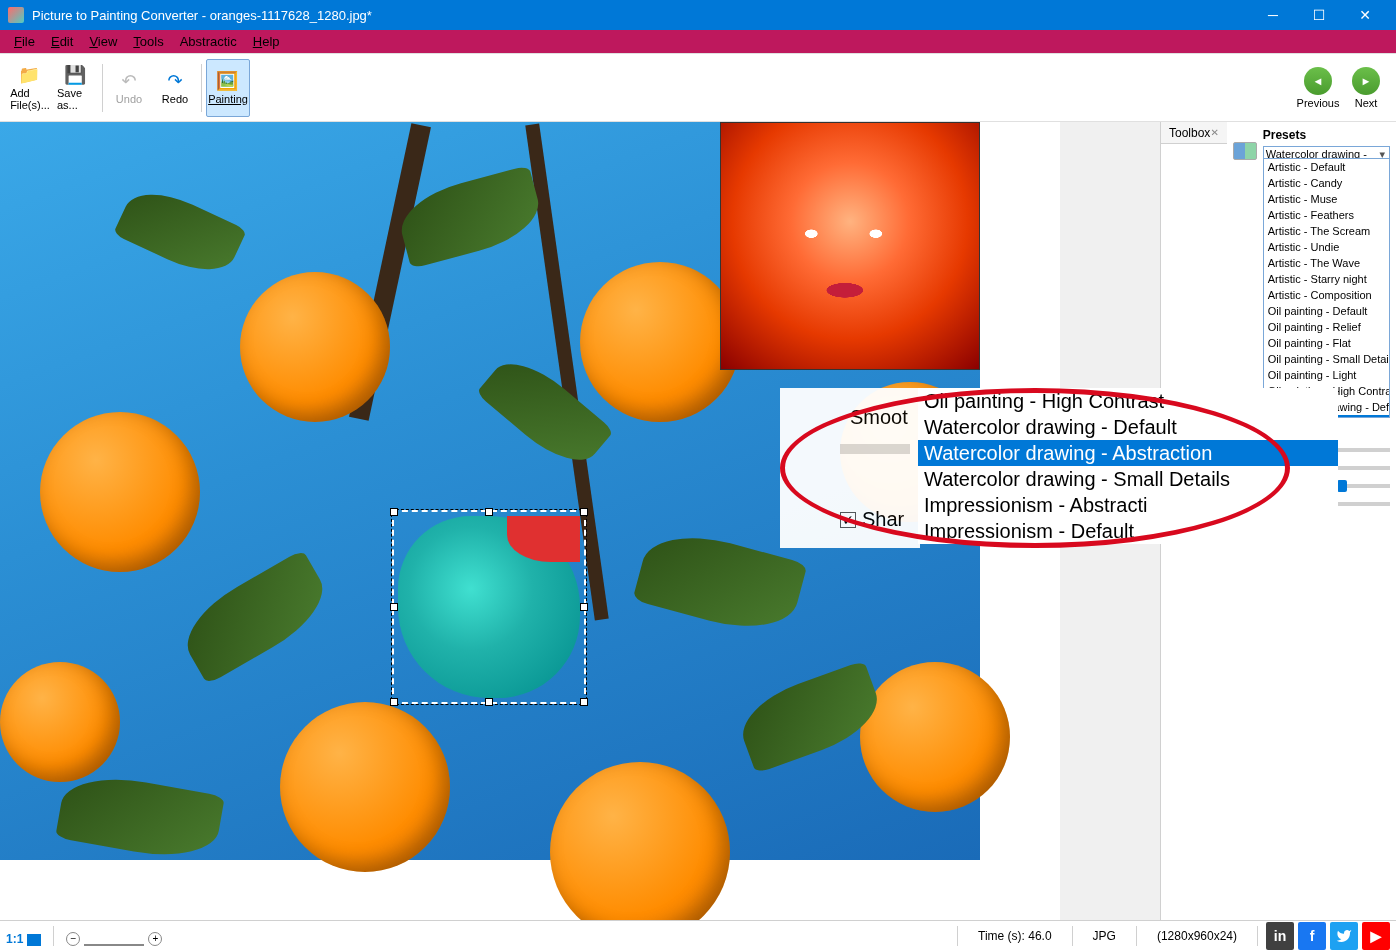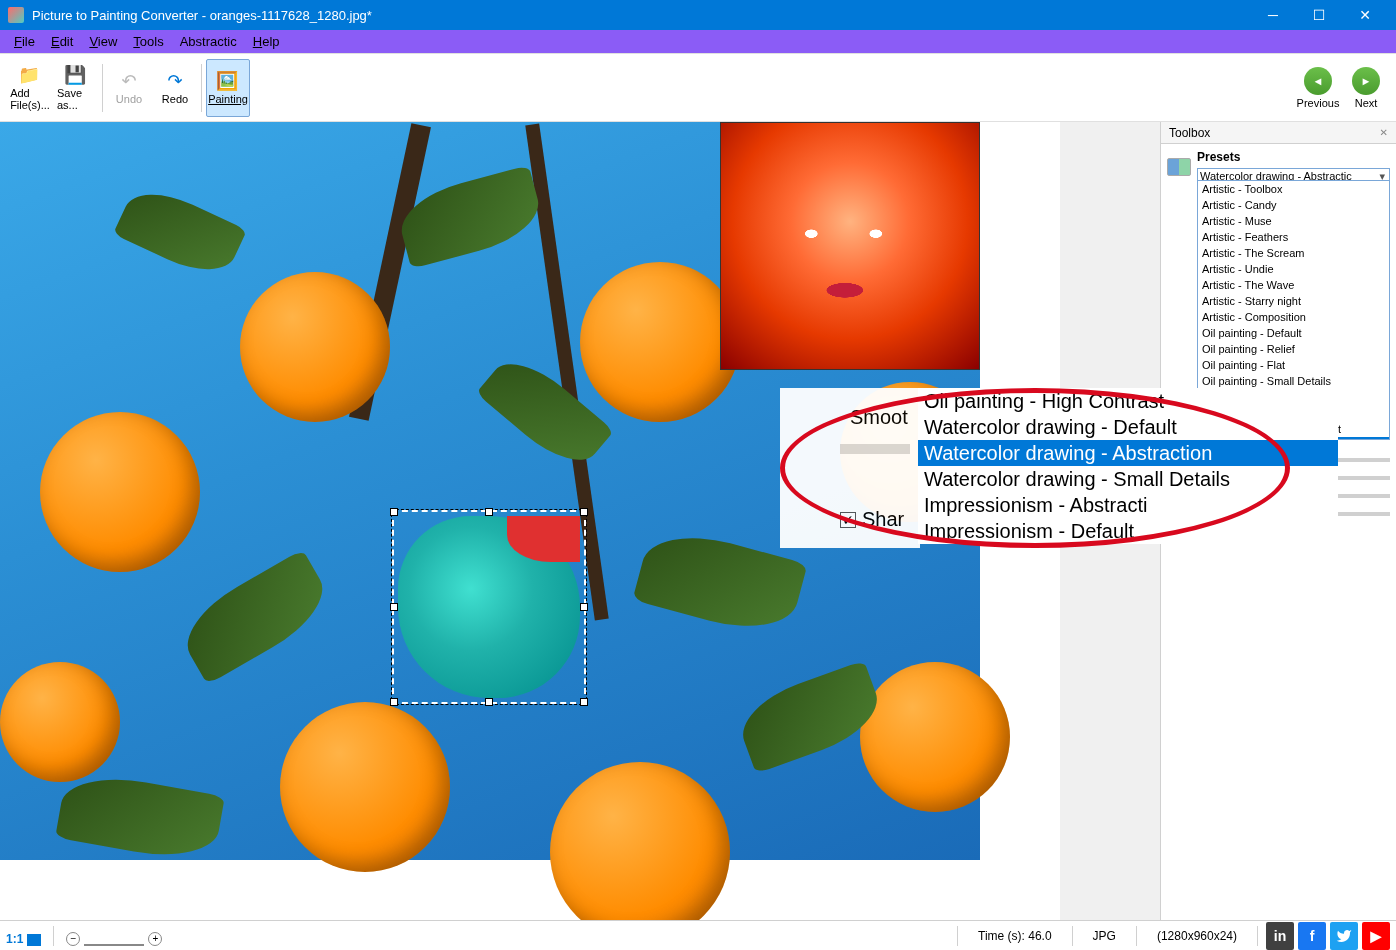--- a/index.html
+++ b/index.html
@@ -6,21 +6,21 @@
 body { width:1396px; height:950px; background:#fff; overflow:hidden; position:relative; font-size:13px; }
 
 
 .titlebar { height:30px; background:#0078d7; color:#fff; display:flex; align-items:center; padding:0 8px; }
 .titlebar .icon { width:16px; height:16px; background:linear-gradient(135deg,#ff6b6b,#4ecdc4); margin-right:8px; border-radius:2px; }
 .titlebar .title { flex:1; font-size:13px; }
 .win-controls { display:flex; gap:0; }
 .win-btn { width:46px; height:30px; display:flex; align-items:center; justify-content:center; color:#fff; font-size:14px; }
 
 
-.menubar { height:24px; background:#8b5cf6; display:flex; align-items:center; padding:0 6px; border-bottom:1px solid #e0e0e0; }
+.menubar { height:24px; background:#be185d; display:flex; align-items:center; padding:0 6px; border-bottom:1px solid #e0e0e0; }
 .menubar .menu-item { padding:2px 8px; font-size:13px; }
 .menubar .menu-item .ul { text-decoration:underline; }
 
 
 .toolbar { height:68px; background:#fff; display:flex; align-items:center; padding:4px 8px; border-bottom:1px solid #e0e0e0; position:relative; }
 .tb-group { display:flex; gap:2px; }
 .tb-btn { width:44px; height:58px; display:flex; flex-direction:column; align-items:center; justify-content:center; gap:2px; font-size:11px; border:1px solid transparent; border-radius:2px; padding:2px; }
 .tb-btn.selected { border:1px solid #7aa7d8; background:#cce8ff; }
 .tb-btn.disabled { color:#a0a0a0; }
 .tb-icon { width:20px; height:20px; display:flex; align-items:center; justify-content:center; font-size:18px; }
@@ -47,21 +47,21 @@
   radial-gradient(ellipse 30px 20px at 60% 45%, #fff 20%, transparent 22%),
   radial-gradient(ellipse 8px 6px at 35% 45%, #8b4513 60%, transparent 62%),
   radial-gradient(ellipse 8px 6px at 60% 45%, #8b4513 60%, transparent 62%),
   radial-gradient(ellipse 30px 12px at 48% 68%, #c41e3a 60%, transparent 62%);
 }
 
 
 .gray-gap { width:100px; background:#f0f0f0; }
 
 
-.toolbox { width:236px; background:#fff; border-left:1px solid #d0d0d0; display:flex; flex-direction:column; }
+.toolbox { width:236px; background:#fff; border-left:1px solid #d0d0d0; display:flex; flex-direction:row; }
 .toolbox-header { height:22px; background:#f5f5f5; border-bottom:1px solid #d0d0d0; padding:2px 8px; font-size:12px; display:flex; align-items:center; justify-content:space-between; }
 .toolbox-body { padding:6px; position:relative; }
 .presets-label { font-weight:bold; font-size:12px; margin-bottom:4px; }
 .preset-row { display:flex; gap:6px; margin-bottom:4px;align-items:center; }
 .preset-icon { width:24px; height:18px; background:linear-gradient(90deg,#6ba3d8 50%,#8ed4a8 50%); border:1px solid #aaa; border-radius:2px; }
 .preset-select { flex:1; border:1px solid #7aa7d8; font-size:11px; padding:1px 2px; background:#fff; position:relative; }
 .preset-select::after { content:'▾'; position:absolute; right:4px; top:1px; color:#555; }
 
 .dropdown-list { position:absolute; top:36px; left:36px; right:6px; border:1px solid #7aa7d8; background:#fff; font-size:11px; max-height:260px; overflow-y:auto; z-index:10; }
 .dropdown-list div { padding:1px 4px; white-space:nowrap; line-height:14px; }
@@ -214,21 +214,21 @@
     <div class="toolbox-body">
       <div class="preset-row">
         <div class="preset-icon"></div>
         <div style="flex:1">
           <div class="presets-label">Presets</div>
           <div class="preset-select">Watercolor drawing - Abstractic</div>
         </div>
       </div>
 
       <div class="dropdown-list" id="dropdown-list">
-          <div>Artistic - Toolbox</div>
+          <div>Artistic - Default</div>
           <div>Artistic - Candy</div>
           <div>Artistic - Muse</div>
           <div>Artistic - Feathers</div>
           <div>Artistic - The Scream</div>
           <div>Artistic - Undie</div>
           <div>Artistic - The Wave</div>
           <div>Artistic - Starry night</div>
           <div>Artistic - Composition</div>
           <div>Oil painting - Default</div>
           <div>Oil painting - Relief</div>

